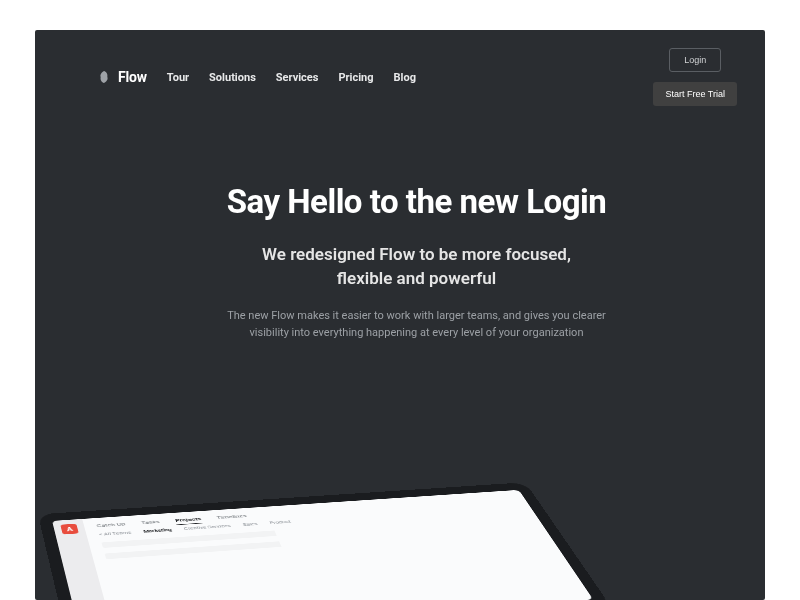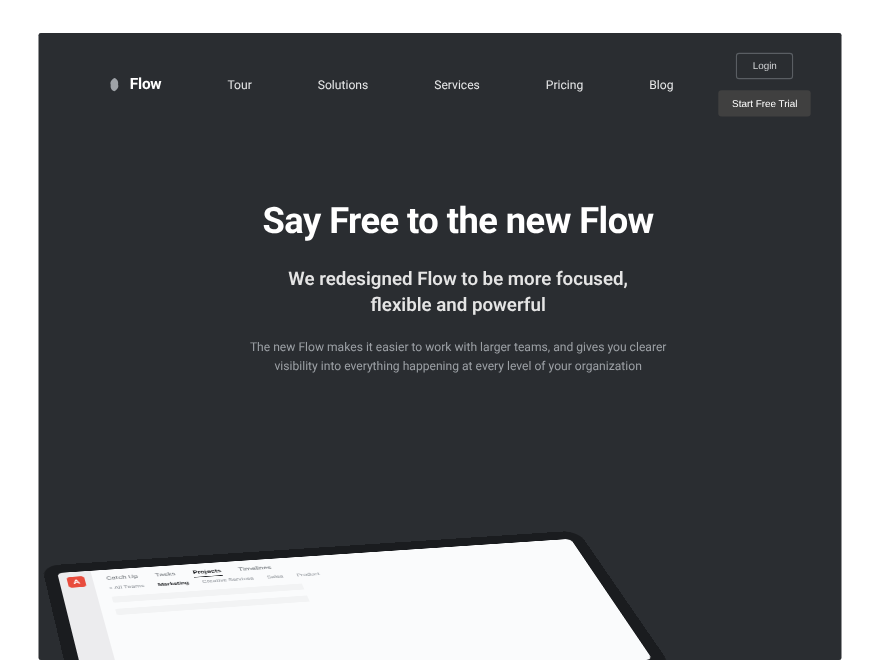--- a/index.html
+++ b/index.html
@@ -47,23 +47,22 @@
       font-size: 14px;
       letter-spacing: -0.2px;
     }
     .nav-links {
       display: flex;
       gap: 20px;
     }
     .nav-link {
       color: #e8e9ea;
       font-size: 11px;
-      font-weight: 400;
+      font-weight: 700;
       cursor: pointer;
-      margin-left: 40px;
     }
     .nav-right {
       margin-left: auto;
       display: flex;
       align-items: center;
       gap: 10px;
       flex-direction: column;
     }
     .btn-login {
       color: #d0d2d4;
@@ -221,21 +220,21 @@
       <span class="nav-link">Blog</span>
     </div>
 
     <div class="nav-right">
       <button class="btn-login">Login</button>
       <button class="btn-cta">Start Free Trial</button>
     </div>
   </nav>
 
   <section class="hero">
-    <h1 class="hero-title">Say Free to the new Flow</h1>
+    <h1 class="hero-title">Say Hello to the new Login</h1>
     <h2 class="hero-subtitle">
       <span>We redesigned Flow to be more focused,</span><br>
       <span>flexible and powerful</span>
     </h2>
     <p class="hero-body">The new Flow makes it easier to work with larger teams, and gives you clearer visibility into everything happening at every level of your organization</p>
   </section>
 
   <div class="mockup-wrap">
     <div class="mockup-frame">
       <div class="mockup-screen">

